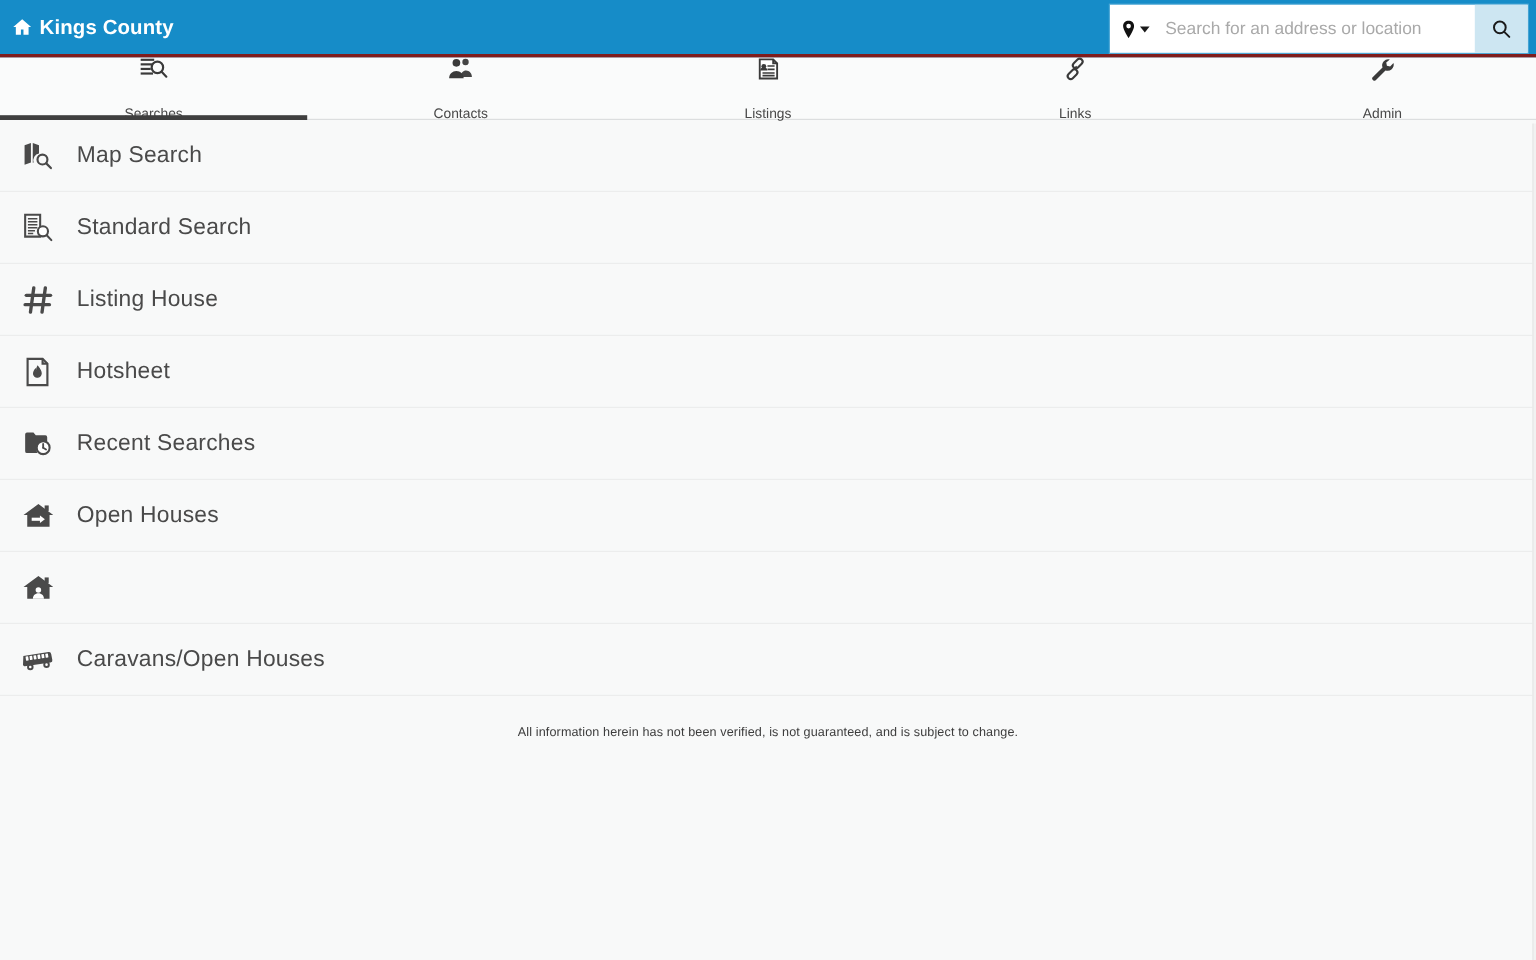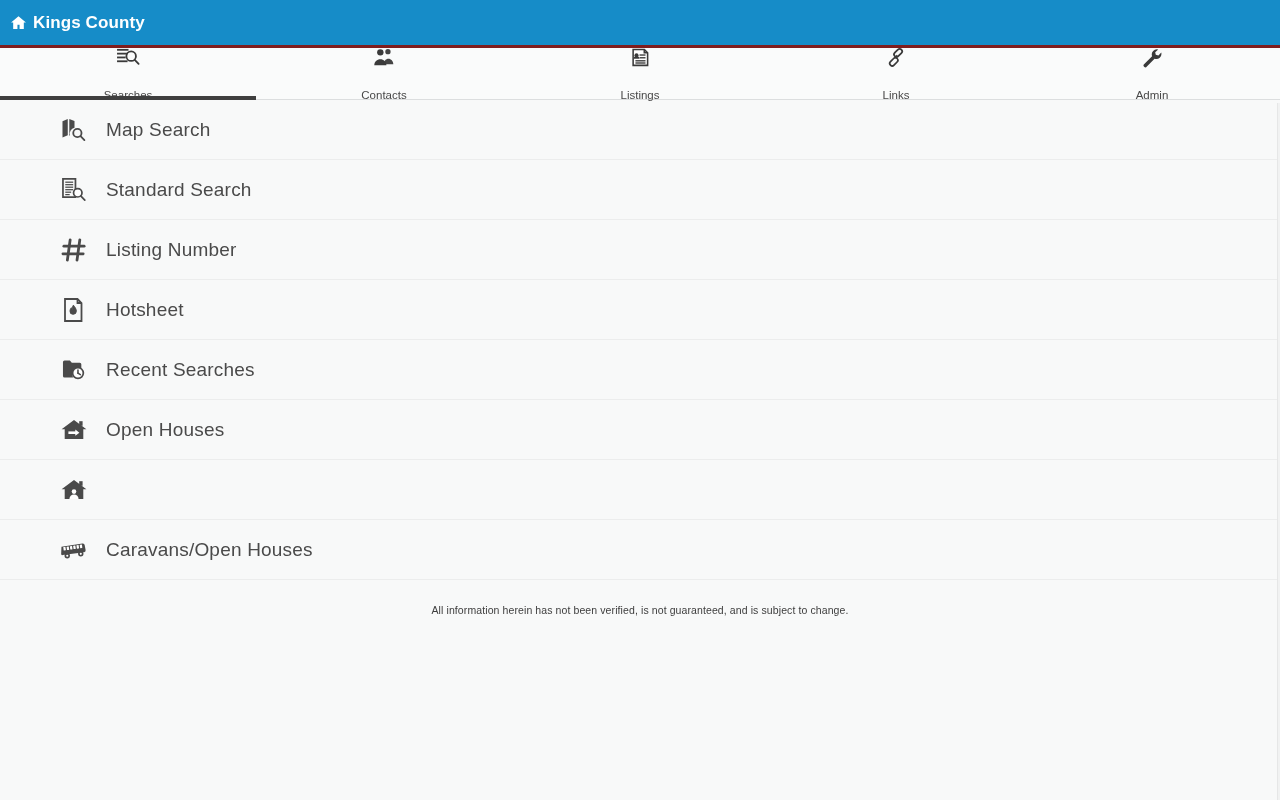--- a/index.html
+++ b/index.html
@@ -115,21 +115,20 @@
 
   
   .menu { background: #f8f9f9; }
   .menu-item {
     height: 60px;
     display: flex;
     align-items: center;
     border-bottom: 1px solid #eceded;
     cursor: pointer;
     background: #f8f9f9;
-    padding-left: 42px;
   }
   .menu-icon {
     width: 64px;
     display: flex;
     align-items: center;
     justify-content: center;
     flex: 0 0 64px;
   }
   .menu-icon svg { display: block; }
   .menu-label {
@@ -166,20 +165,35 @@
 
   <div class="brand">
     <span class="brand-home-icon">
       <svg width="17" height="17" viewBox="0 0 24 24" fill="#ffffff">
         <path d="M12 3L1.5 12h3v9h6v-6h3v6h6v-9h3L12 3z"></path>
       </svg>
     </span>
     <span>Kings County</span>
   </div>
 
+  <div class="searchbar">
+    <span class="pin-wrap">
+      <svg class="pin-icon" viewBox="0 0 12 16" fill="#111111">
+        <path d="M6 0C3.24 0 1 2.24 1 5c0 3.6 5 11 5 11s5-7.4 5-11c0-2.76-2.24-5-5-5zm0 7.1A2.1 2.1 0 1 1 6 2.9a2.1 2.1 0 0 1 0 4.2z"></path>
+      </svg>
+      <span class="caret-down-icon"></span>
+    </span>
+    <input class="search-input" type="text" placeholder="Search for an address or location" style="">
+    <button class="search-go">
+      <svg width="18" height="18" viewBox="0 0 24 24" fill="none" stroke="#1b1b1b" stroke-width="2.2" stroke-linecap="round">
+        <circle cx="10.5" cy="10.5" r="6.5"></circle>
+        <line x1="15.4" y1="15.4" x2="21" y2="21"></line>
+      </svg>
+    </button>
+  </div>
 </div>
 
 <div class="tabs">
 
   <div class="tab active">
     <span class="tab-icon">
       <svg width="23" height="21" viewBox="0 0 24 22" fill="#3a3a3a">
         <rect x="0" y="2" width="12" height="1.9"></rect>
         <rect x="0" y="6" width="11" height="1.9"></rect>
         <rect x="0" y="10" width="9" height="1.9"></rect>
@@ -281,21 +295,21 @@
 
   <div class="menu-item">
     <span class="menu-icon">
       <svg width="27" height="26" viewBox="0 0 28 26" fill="none" stroke="#4a4a4a" stroke-width="2.9" stroke-linecap="round">
         <line x1="9.5" y1="2.5" x2="6.6" y2="23.5"></line>
         <line x1="19.5" y1="2.5" x2="16.6" y2="23.5"></line>
         <line x1="3" y1="9" x2="24" y2="9"></line>
         <line x1="2" y1="17" x2="23" y2="17"></line>
       </svg>
     </span>
-    <span class="menu-label">Listing Number</span>
+    <span class="menu-label">Listing House</span>
   </div>
 
   <div class="menu-item">
     <span class="menu-icon">
       <svg width="26" height="26" viewBox="0 0 26 26" fill="none" stroke="#4a4a4a" stroke-width="1.8">
         <path d="M4 2h12.5l4 4v18H4z"></path>
         <path d="M16.5 2v4h4"></path>
         <path d="M12.4 8.2c1.6 2.1 2.9 3.7 2.9 5.8a3.2 3.2 0 0 1-3.2 3.3 3.1 3.1 0 0 1-3.1-3.3c0-1.3.6-2.2 1.4-3.3.2.9.7 1.5 1.3 1.7-.3-1.7-.2-3 .7-4.2z" fill="#4a4a4a" stroke-width="1"></path>
       </svg>
     </span>

